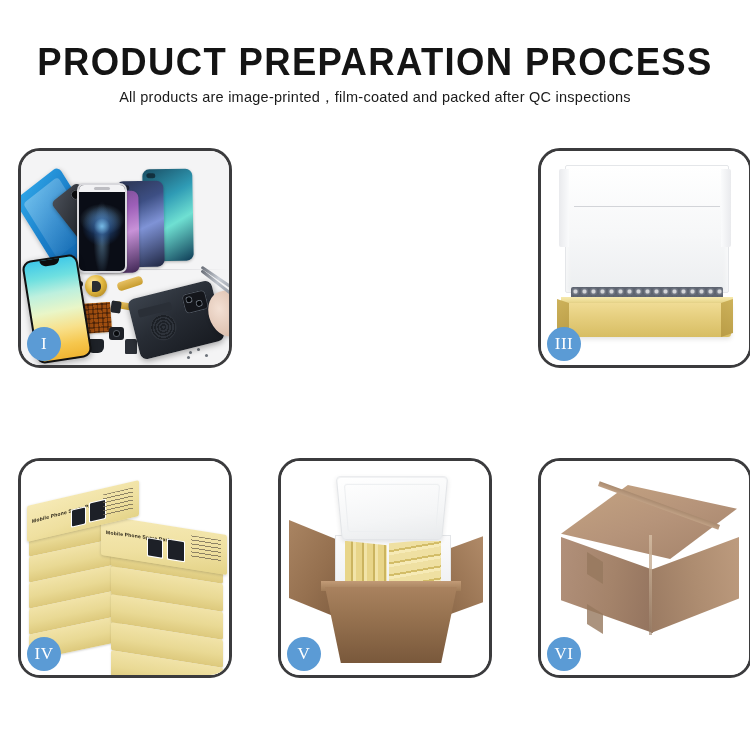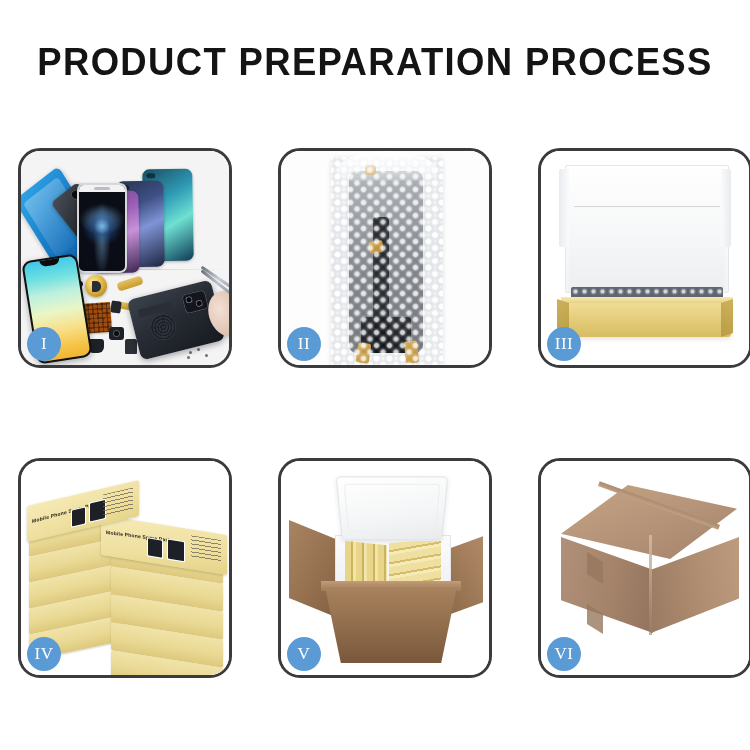--- a/index.html
+++ b/index.html
@@ -457,20 +457,21 @@
     position:absolute; left: 108px; top: 74px; width: 3px; height: 100px;
     background: linear-gradient(180deg,rgba(210,186,160,.9),rgba(150,124,101,.6));
     z-index: 11;
   }
 </style>
 </head>
 <body>
 
 <div id="header">
   <div id="title">PRODUCT PREPARATION PROCESS</div>
+  <div id="subtitle">All products are image-printed，film-coated and packed after QC inspections</div>
 </div>
 
 <div id="grid">
 
   <div class="panel r1 c1">
     <div class="stage">
       <div class="p1bg"></div>
       <div class="p1shelf"></div>
 
       <div class="ph ph-a">
@@ -523,37 +524,20 @@
         <span style="left:0;top:0"></span>
           <span style="left:8px;top:4px"></span>
         <span style="left:16px;top:1px"></span>
           <span style="left:24px;top:7px"></span>
         <span style="left:6px;top:9px"></span>
       </div>
     </div>
     <div class="badge">I</div>
   </div>
 
-  <div class="panel r1 c2">
-    <div class="stage">
-      <div class="p2bg"></div>
-      <div class="bwrap">
-        <span class="inner-part"></span>
-        <span class="inner-flex"></span>
-        <span class="inner-flex2"></span>
-        <span class="gold-tab gt1"></span>
-        <span class="gold-tab gt2"></span>
-        <span class="gold-tab gt3"></span>
-        <span class="gold-tab gt4"></span>
-      </div>
-      <div class="bub-ov"></div>
-      <div class="bwrap-gloss"></div>
-    </div>
-    <div class="badge">II</div>
-  </div>
 
   <div class="panel r1 c3">
     <div class="stage">
       <div class="p3bg"></div>
       <div class="foam-lid">
         <span class="crease"></span>
       </div>
       <div class="foam-wing-l"></div>
       <div class="foam-wing-r"></div>
       <div class="bubitems"></div>

